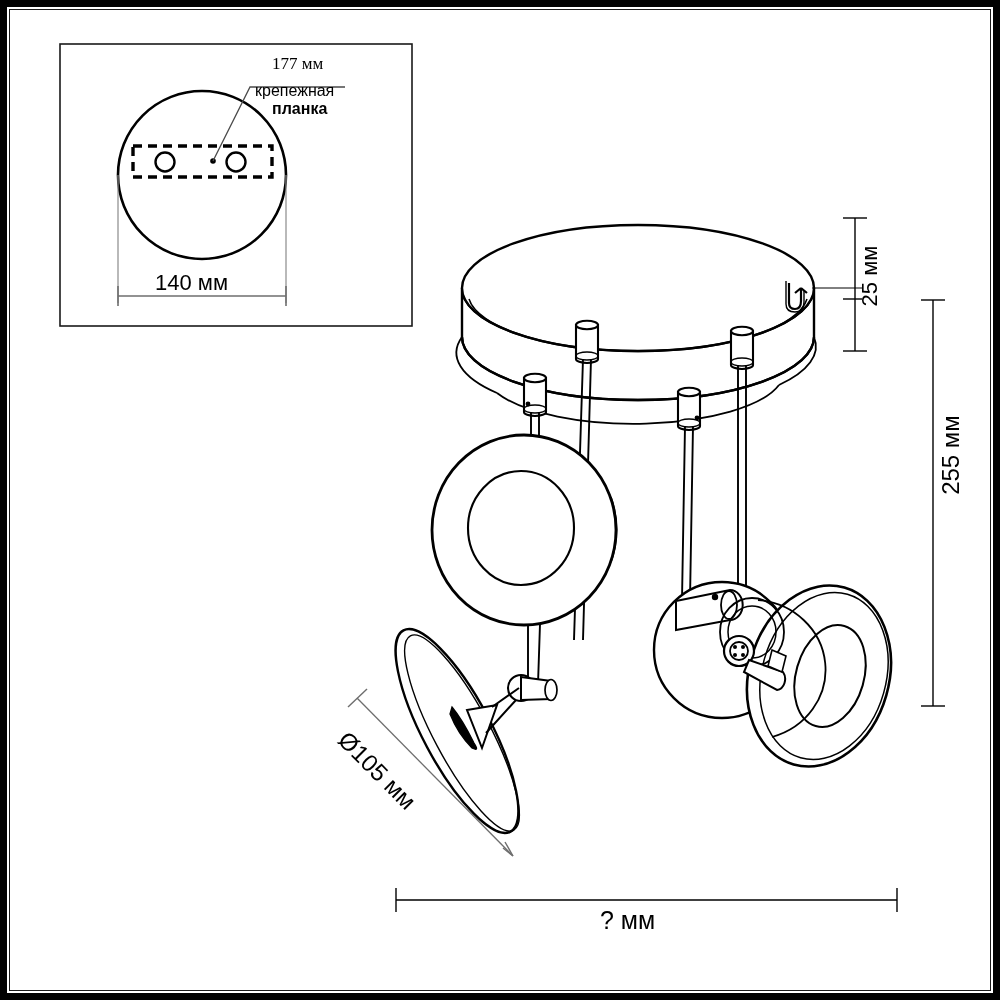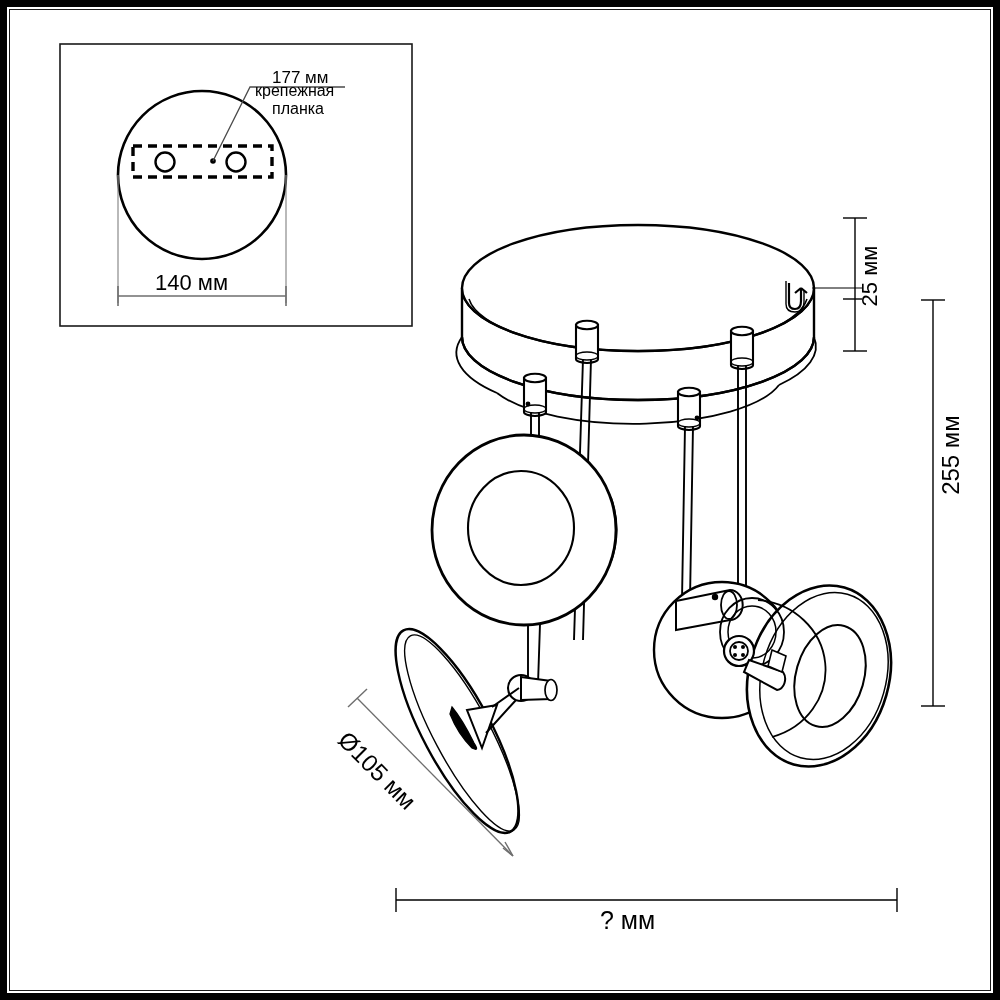--- a/index.html
+++ b/index.html
@@ -201,24 +201,24 @@
       <line x1="396" y1="888" x2="396" y2="912" stroke="#000000" stroke-width="1.4"></line>
       <line x1="897" y1="888" x2="897" y2="912" stroke="#000000" stroke-width="1.4"></line>
     </g>
   </svg>
 
   <div id="outer-frame"></div>
   <div id="outer-frame-inner"></div>
 
   <div class="dimtext" style="left:155px; top:270px; font-size:22px;">140 мм</div>
 
-  <div class="dimtext" style="left:272px; top:68px; font-size:17px;">177 мм</div>
+  <div class="dimtext" style="left:272px; top:54px; font-size:17px;font-family:Liberation Serif, serif;">177 мм</div>
 
   <div class="dimtext" style="left:255px; top:82px; font-size:16px;">крепежная</div>
-  <div class="dimtext" style="left:272px; top:100px; font-size:16px;">планка</div>
+  <div class="dimtext" style="left:272px; top:100px; font-size:16px;font-weight:bold;">планка</div>
 
   <div class="dimtext" style="left:857px; top:216px; font-size:22px;
               transform-origin: left top; transform: rotate(-90deg) translate(-100%, 0);
               width:120px; text-align:center;">25 мм</div>
 
   <div class="dimtext" style="left:937px; top:455px; font-size:24px;
               transform-origin: left top; transform: rotate(-90deg) translate(-50%, 0);
               width:130px; text-align:center;">255 мм</div>
 
   <div class="dimtext" style="left:352px; top:726px; font-size:24px;

